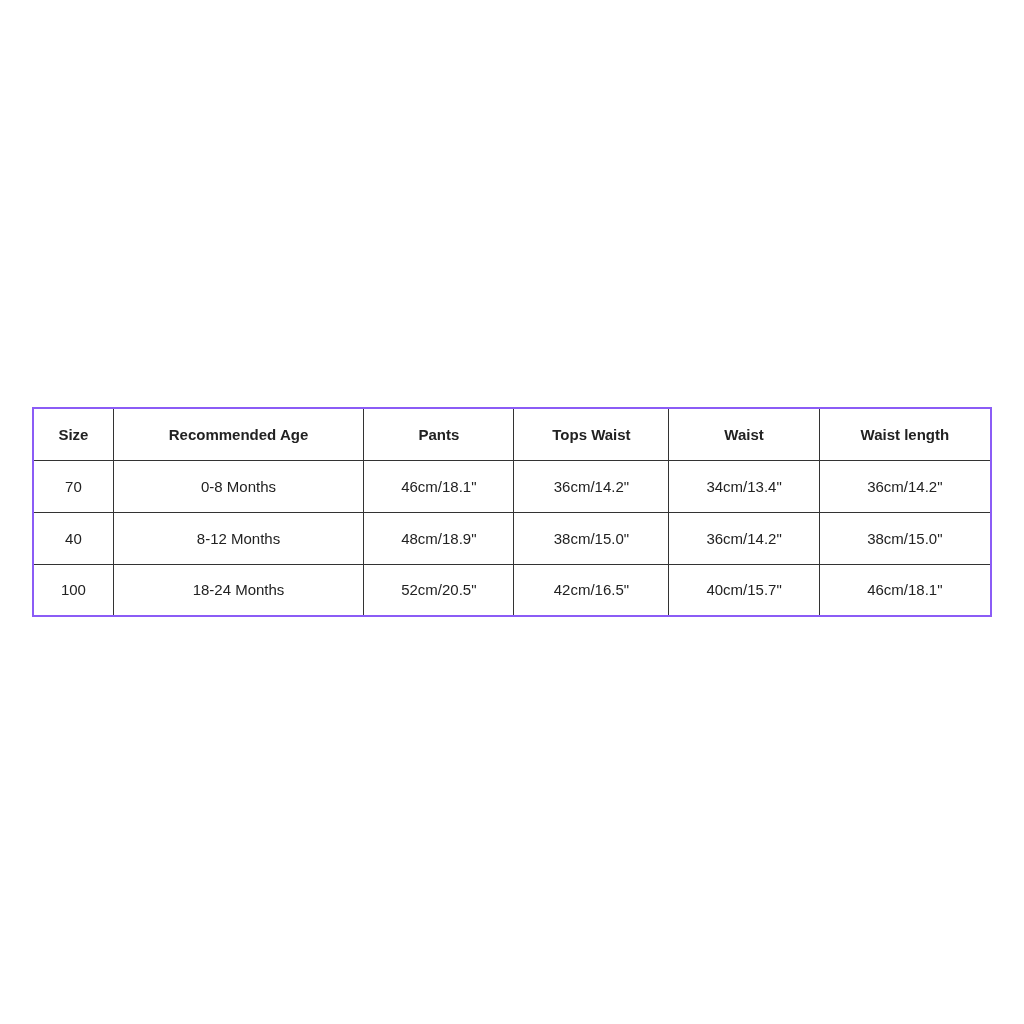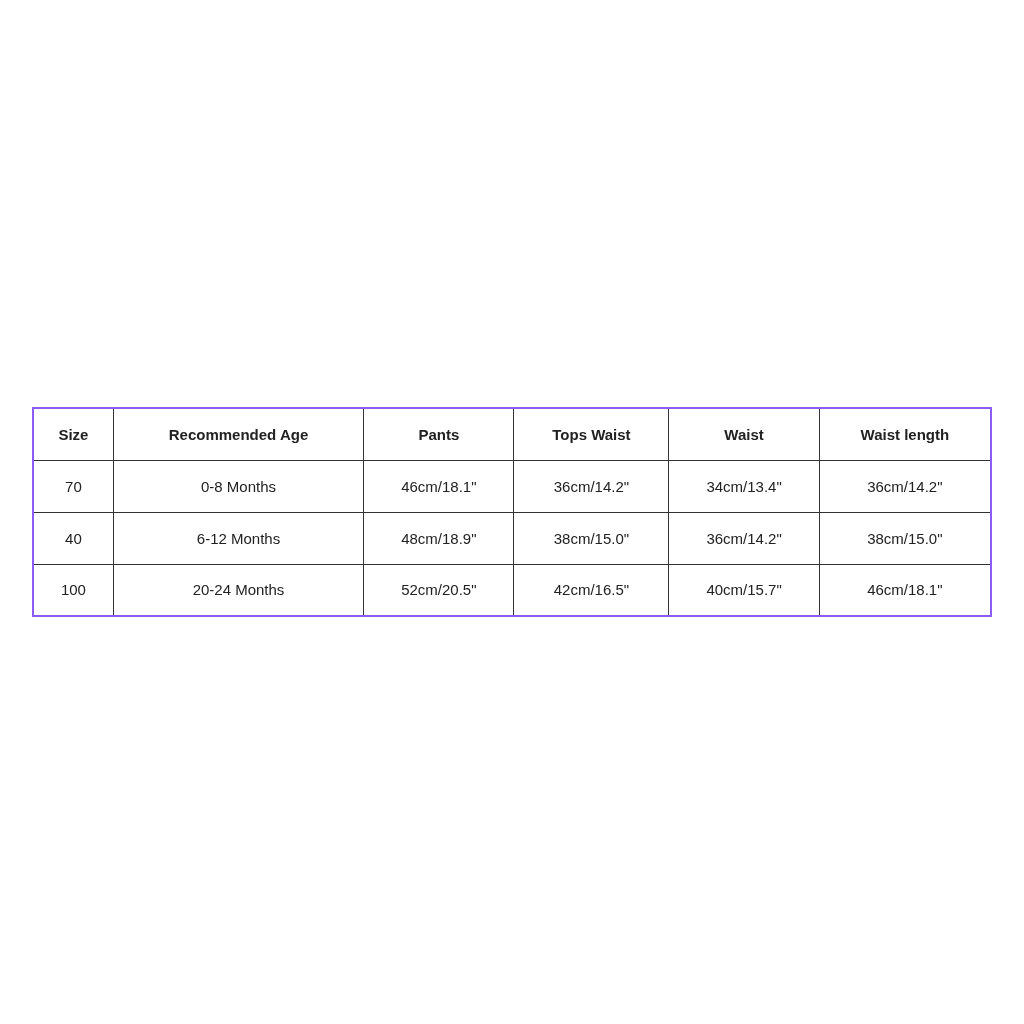--- a/index.html
+++ b/index.html
@@ -75,29 +75,29 @@
     <tr>
           <td>70</td>
           <td>0-8 Months</td>
           <td>46cm/18.1"</td>
           <td>36cm/14.2"</td>
           <td>34cm/13.4"</td>
           <td>36cm/14.2"</td>
         </tr>
         <tr>
           <td>40</td>
-          <td>6-12 Months</td>
+          <td>8-12 Months</td>
           <td>48cm/18.9"</td>
           <td>38cm/15.0"</td>
           <td>36cm/14.2"</td>
           <td>38cm/15.0"</td>
         </tr>
         <tr>
           <td>100</td>
-          <td>20-24 Months</td>
+          <td>18-24 Months</td>
           <td>52cm/20.5"</td>
           <td>42cm/16.5"</td>
           <td>40cm/15.7"</td>
           <td>46cm/18.1"</td>
         </tr>
       </tbody>
   </table>
 </div>
 
 </body></html>

